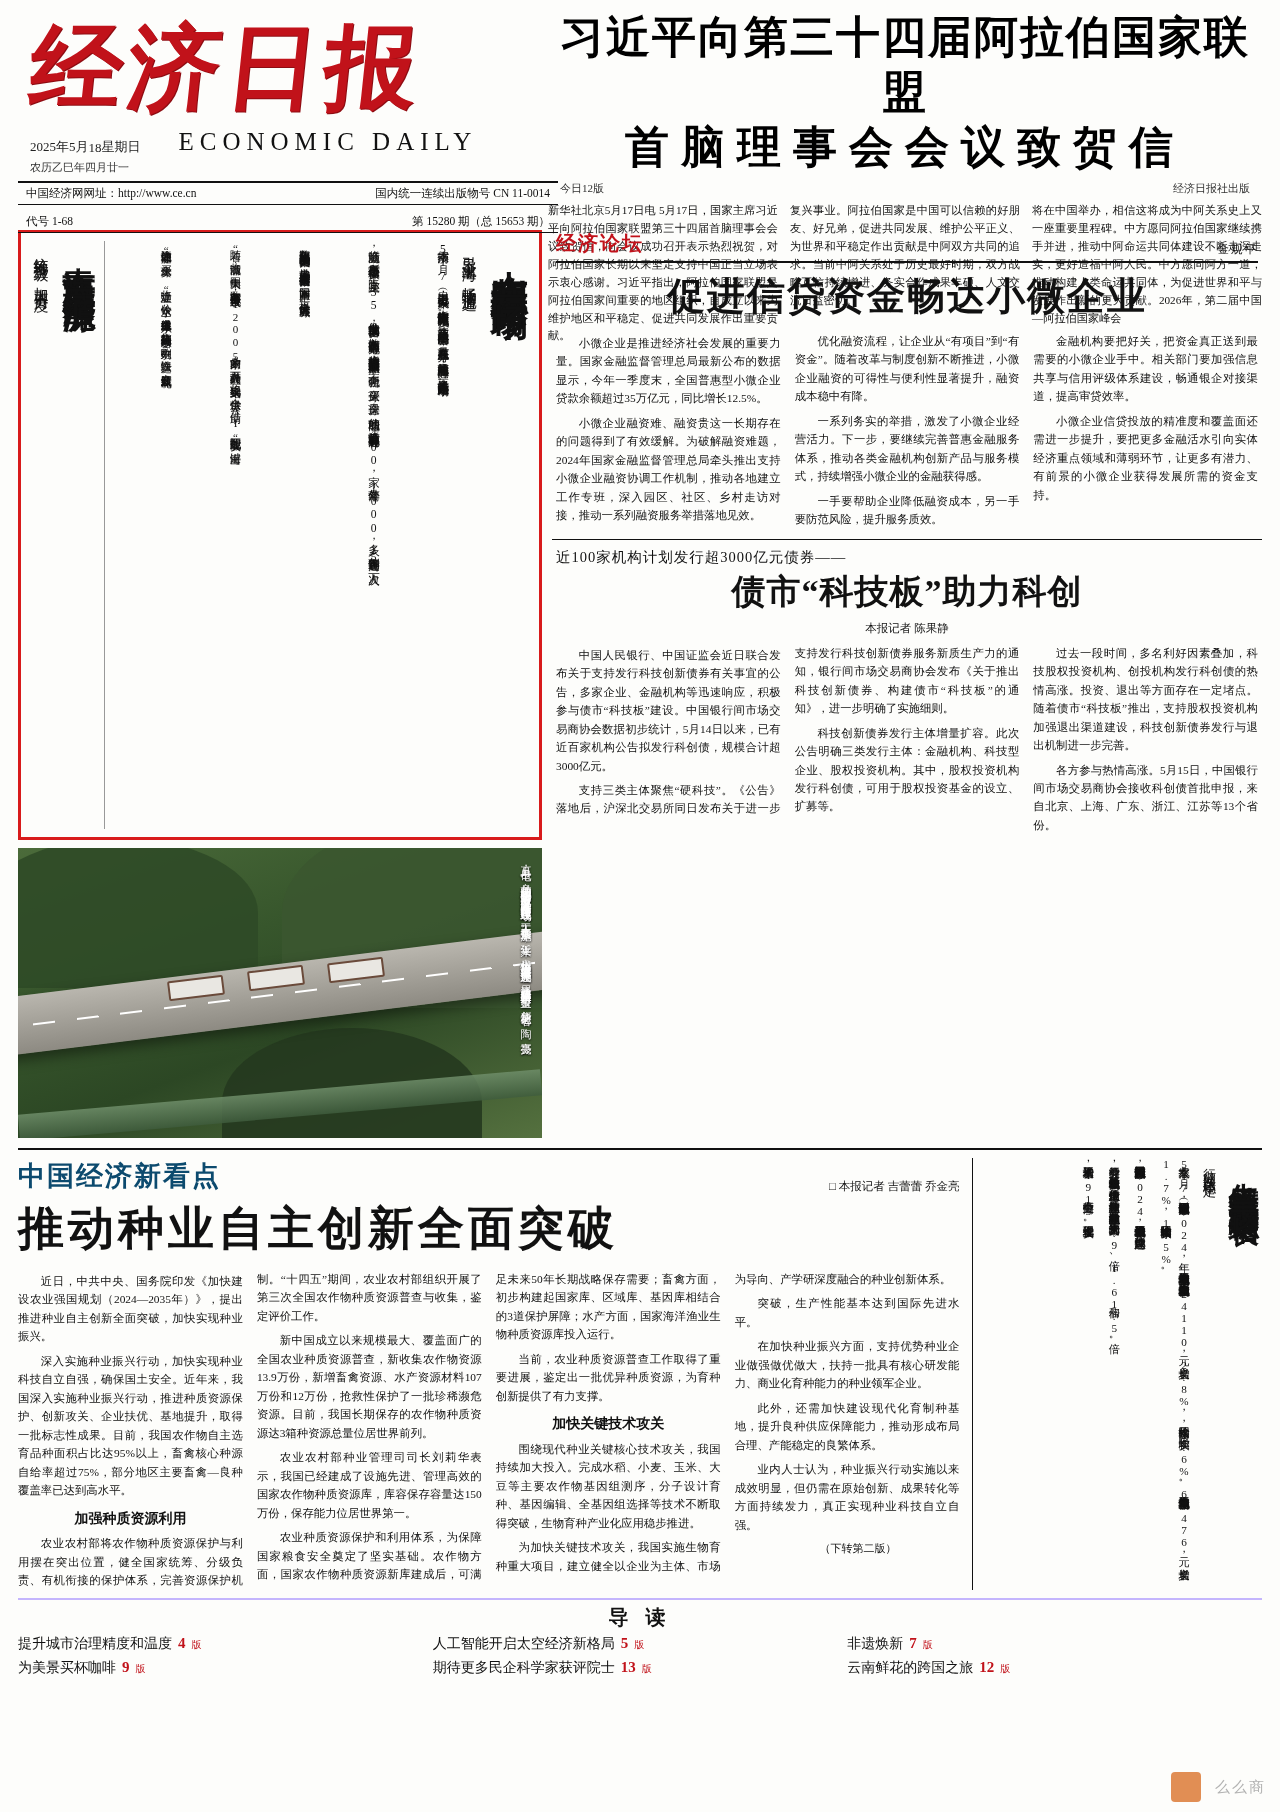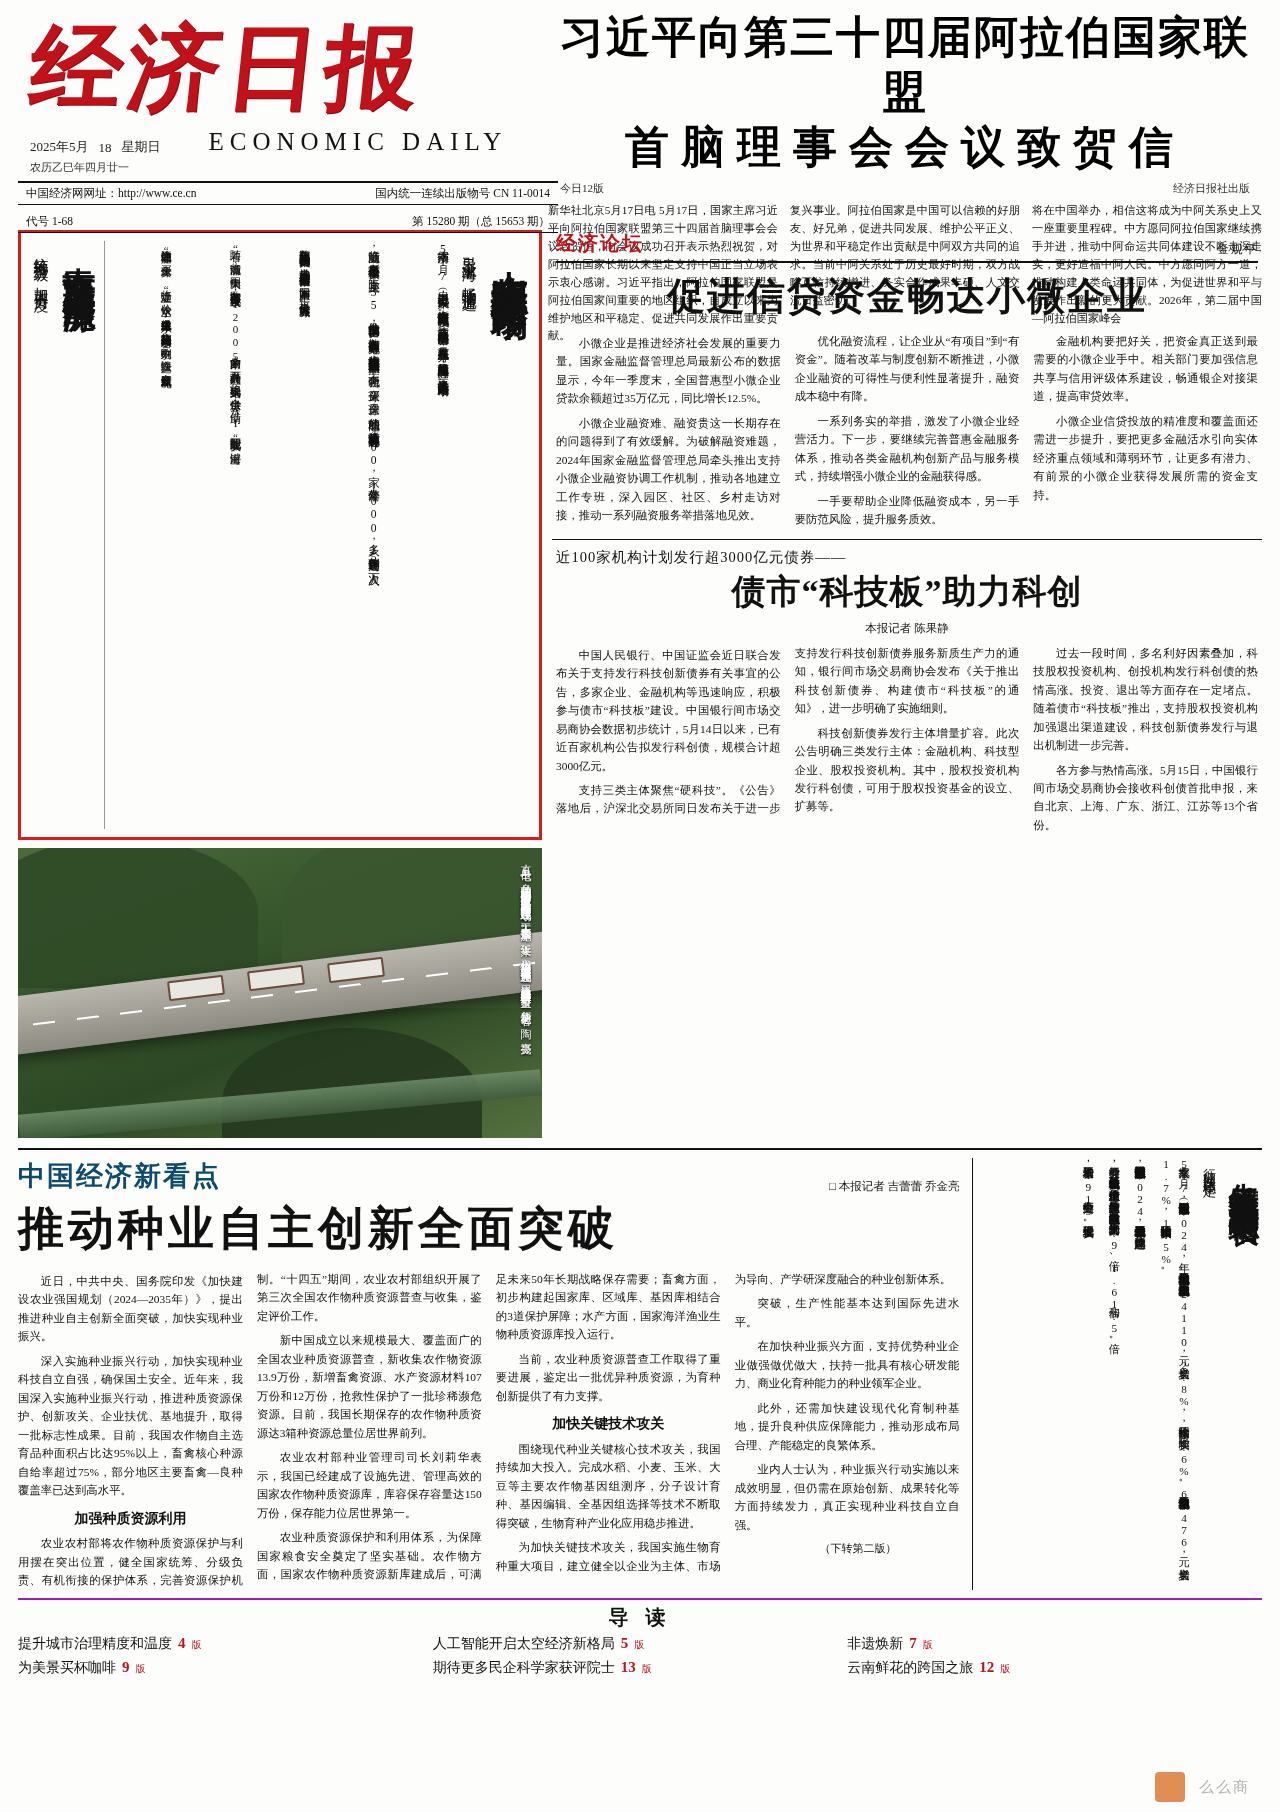--- a/index.html
+++ b/index.html
@@ -13,21 +13,21 @@
   
   .masthead{display:flex;width:1244px;height:230px;}
   .mast-left{width:524px;position:relative;}
   .logo-cn{
     font-family:"Liberation Serif",serif;
     color:#c1121a;font-size:92px;font-weight:700;letter-spacing:6px;
     line-height:1;padding:22px 0 0 14px;
     transform:skewX(-6deg);
     text-shadow:1px 1px 0 #8d0c12;
   }
-  .mast-sub{display:flex;align-items:flex-end;gap:10px;padding:14px 0 0 12px;text-align:right;}
+  .mast-sub{display:flex;align-items:flex-end;padding:14px 0 0 12px;text-align:right;}
   .mast-date{font-size:13px;color:#222;}
   .mast-en{
     font-family:"Liberation Serif",serif;font-size:25px;letter-spacing:6px;
     margin-left:38px;color:#111;
   }
   .mast-lunar{font-size:11px;color:#333;padding:4px 0 0 12px;}
   .mast-right-top{width:720px;padding-left:6px;}
   .headline-main{
     font-size:44px;font-weight:700;letter-spacing:2px;text-align:center;
     line-height:1.25;padding-top:10px;color:#000;
@@ -117,28 +117,28 @@
   .redtag{color:#0c4a6e;font-size:27px;font-weight:700;letter-spacing:2px;text-align:center;}
   .big-title{font-size:46px;font-weight:700;text-align:left;letter-spacing:4px;margin:4px 0 10px;}
   .v-right-title{
     writing-mode:vertical-rl;text-orientation:upright;font-size:30px;font-weight:700;
     line-height:1.2;letter-spacing:2px;height:430px;
   }
   .v-right-sub{writing-mode:vertical-rl;text-orientation:upright;font-size:13px;height:430px;letter-spacing:2px;}
   .v-right-body{writing-mode:vertical-rl;text-orientation:upright;font-size:11.2px;line-height:1.6;height:430px;}
 
   
-  .guide{border-top:2px solid #a21caf;margin-top:8px;padding-top:4px;width:1244px;}
+  .guide{border-top:2px solid #c4b5fd;margin-top:8px;padding-top:4px;width:1244px;}
   .guide-title{text-align:center;font-size:20px;font-weight:700;letter-spacing:6px;margin-bottom:4px;}
   .guide-grid{display:flex;gap:0;font-size:14px;}
   .guide-col{flex:1;display:flex;flex-direction:column;gap:6px;padding-right:6px;}
   .guide-item{display:flex;align-items:baseline;gap:6px;}
   .guide-item .num{color:#c1121a;font-weight:700;font-size:15px;}
   .guide-item .unit{font-size:10px;color:#c1121a;}
-  .watermark{position:absolute;right:30px;bottom:10px;display:flex;align-items:center;gap:14px;opacity:.75;}
+  .watermark{position:absolute;right:14px;bottom:10px;display:flex;align-items:center;gap:14px;opacity:.75;}
   .wm-avatar{width:30px;height:30px;border-radius:4px;background:#d8691d;}
   .wm-text{font-size:15px;color:#9a9a9a;letter-spacing:2px;}
   .inline-note{font-size:11px;text-align:center;}
 </style>
 </head>
 <body>
 
 <div class="page">
 
   <div class="masthead">

